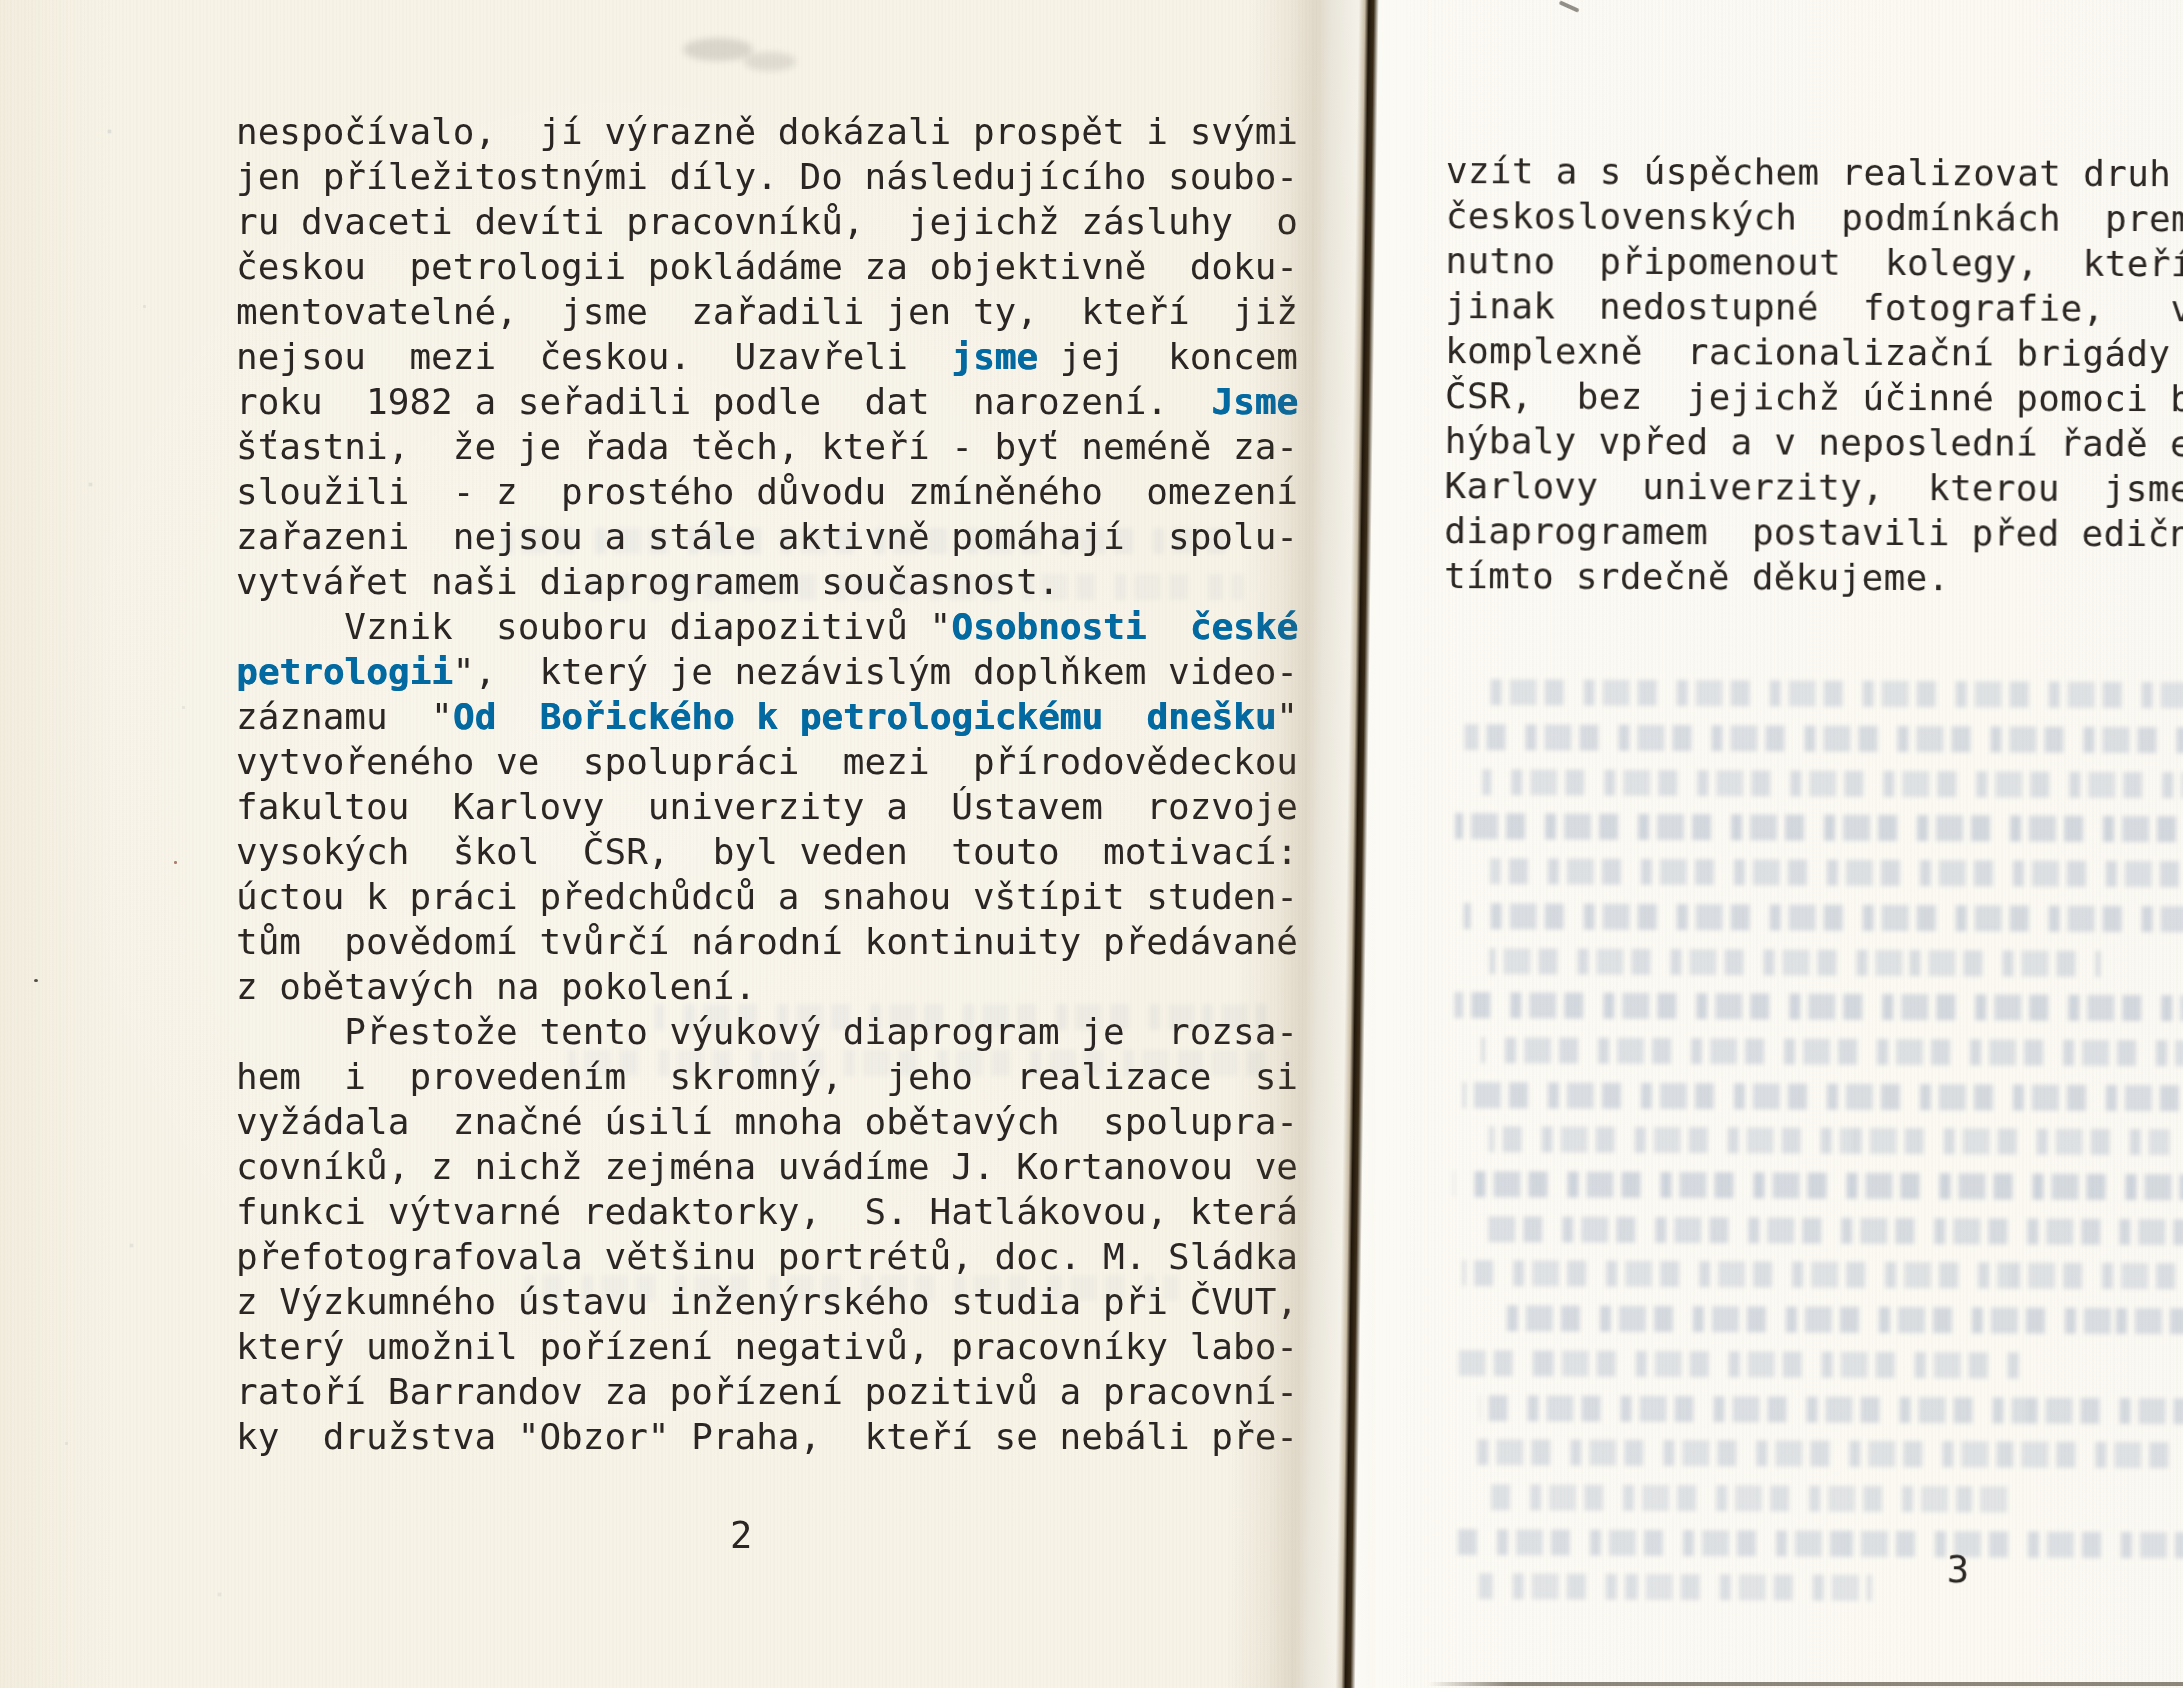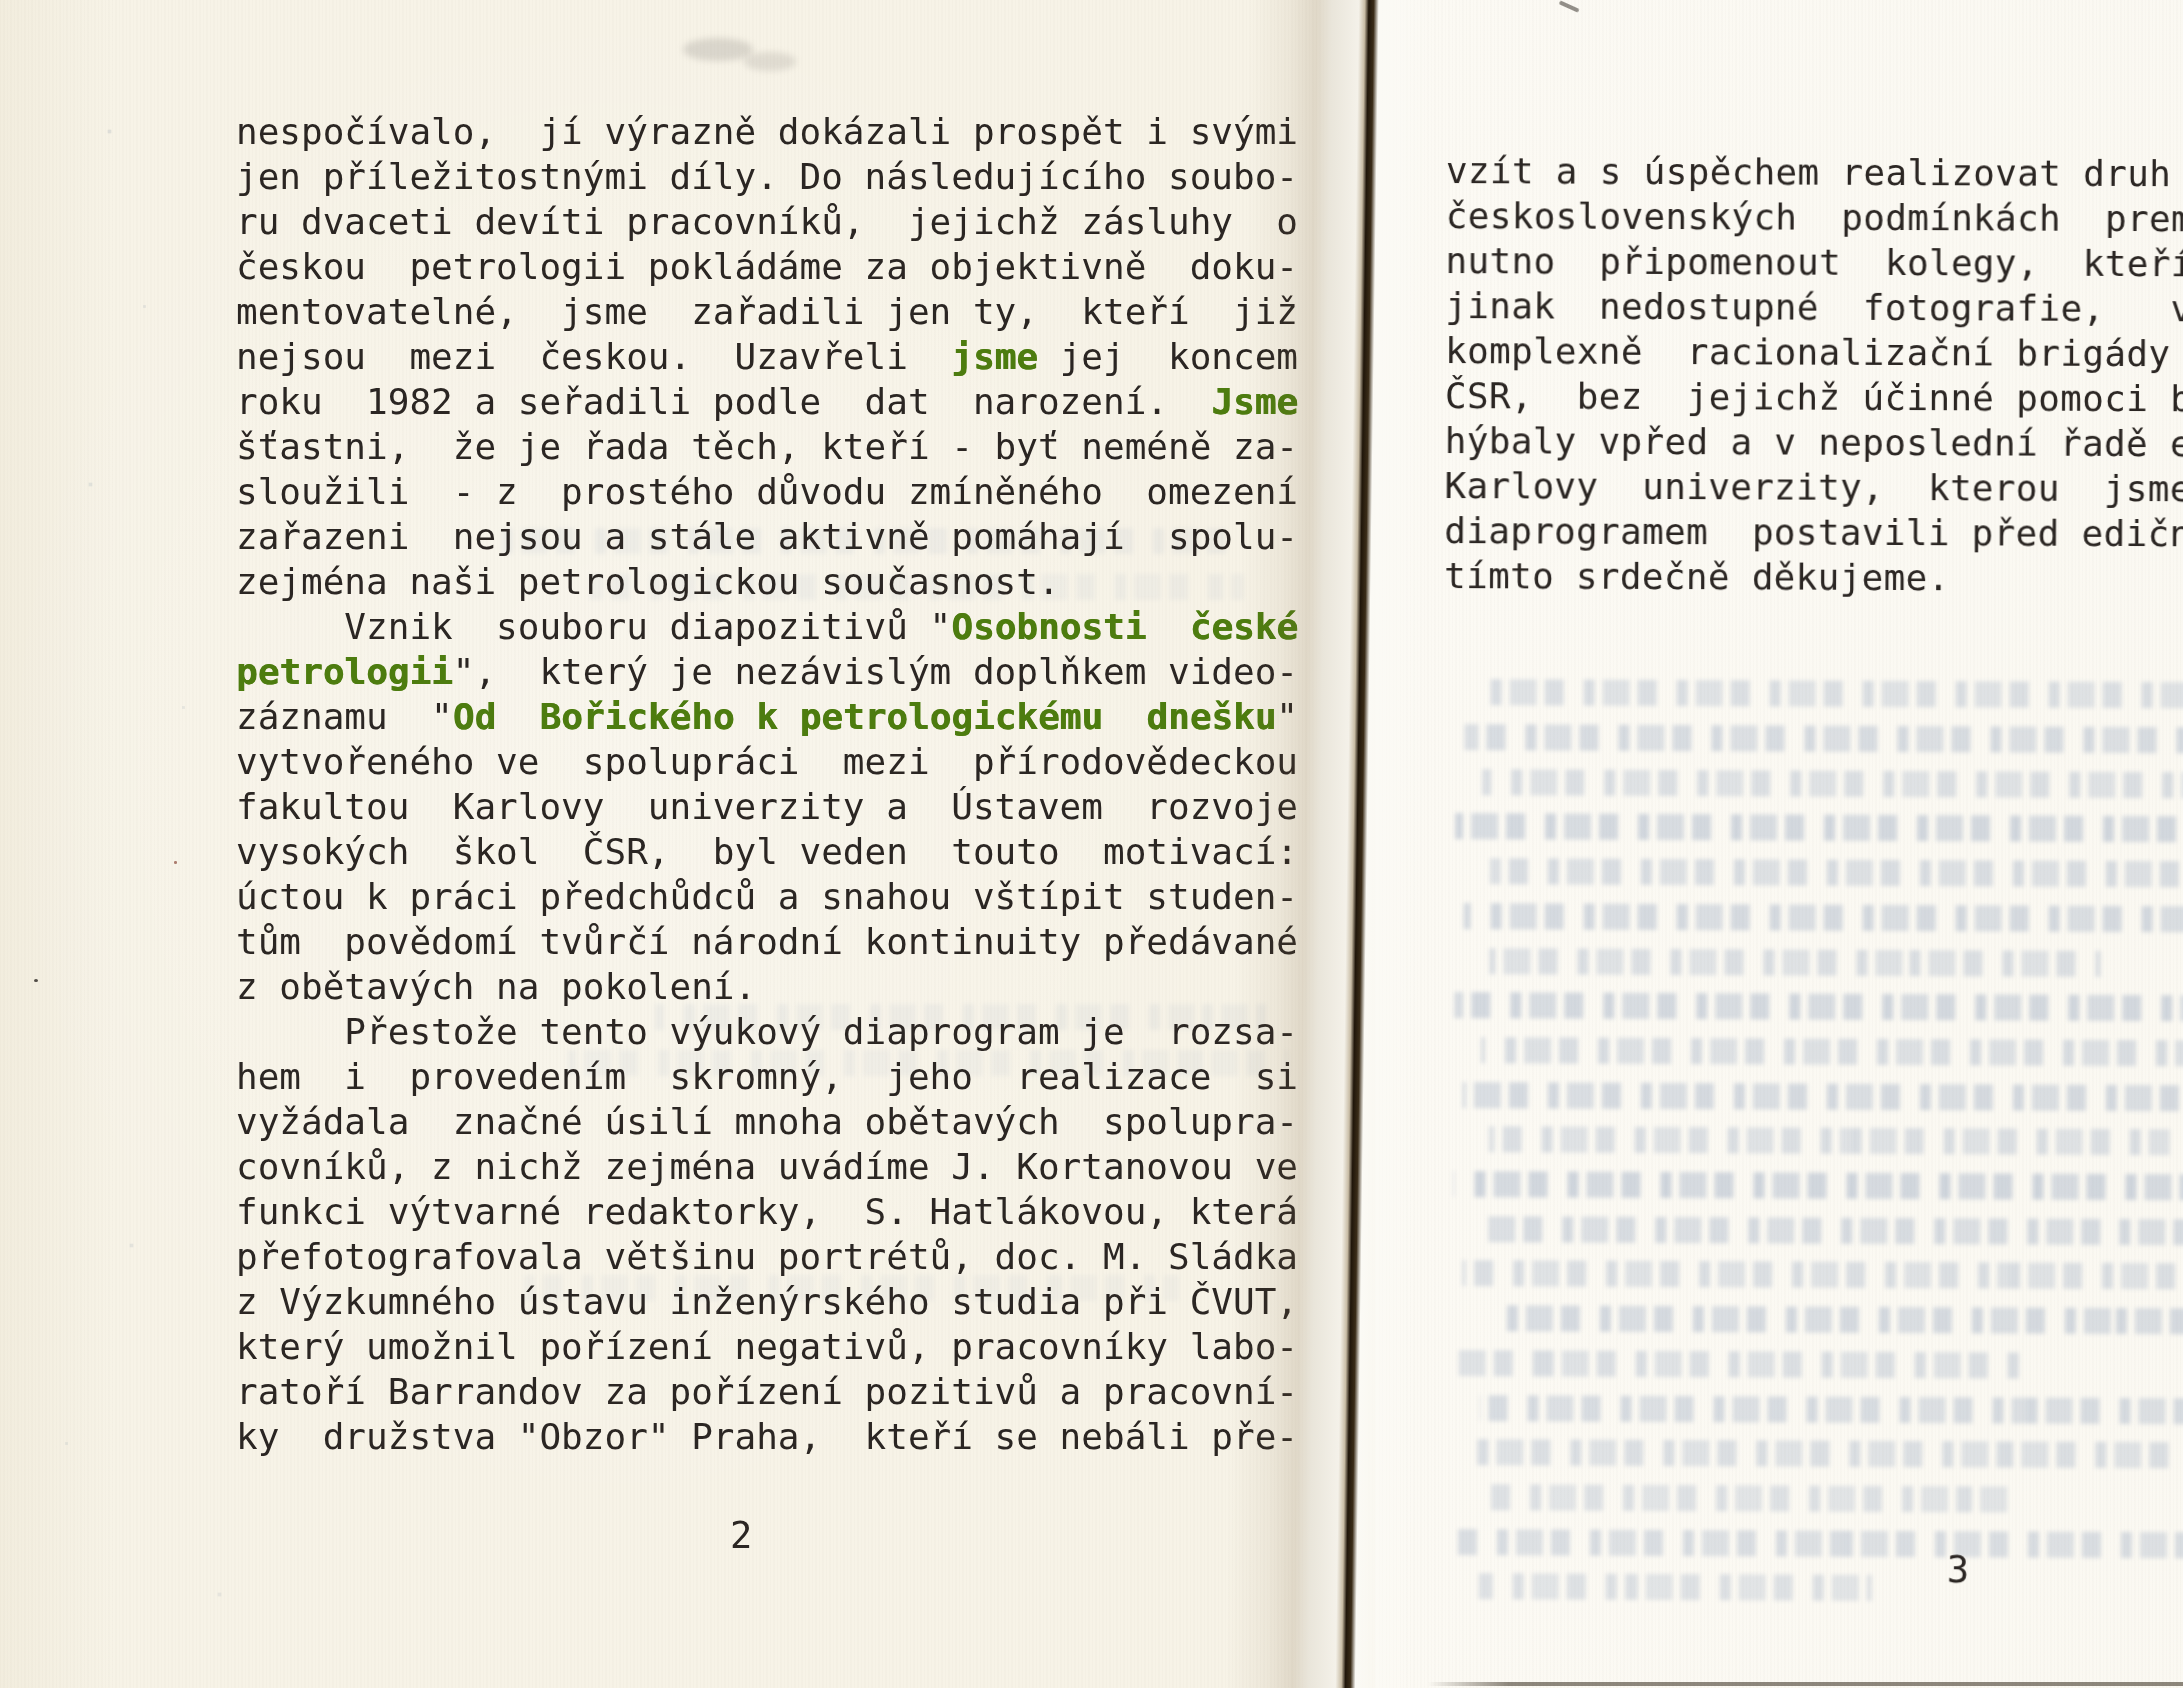--- a/index.html
+++ b/index.html
@@ -33,21 +33,21 @@
       #f4f1e9 110px,
       #c9bda6 116px,
       #20160a 120px,
       #3a2c18 125px,
       #fbfaf5 130px,
       rgba(253,252,248,0) 188px);
   }
   
   .page-text{position:absolute;color:#2b2623;font-size:36px;filter:blur(0.3px);}
   .tline{white-space:pre;height:45px;line-height:45px;}
-  .tline .b{font-weight:bold;color:#4d7c0f;text-shadow:0.6px 0 0 currentColor;}
+  .tline .b{font-weight:bold;color:#0369a1;text-shadow:0.6px 0 0 currentColor;}
   #left-page-text{left:236px;top:109px;width:1118px;}
   #right-content{position:absolute;inset:0;transform:rotate(0.25deg);transform-origin:1441px 153px;}
   #right-page-text{left:1446px;top:148px;width:1118px;letter-spacing:0.3px;}
   #author-signature{position:absolute;left:1446px;top:628px;width:1092px;text-align:right;
     color:#2b2623;font-size:36px;line-height:45px;filter:blur(0.3px);white-space:pre;}
   .page-number{position:absolute;color:#2b2623;font-size:37px;line-height:44px;filter:blur(0.3px);}
   #page-number-left{left:730px;top:1514px;}
   #page-number-right{left:1953px;top:1546px;}
   
   .bleed{position:absolute;height:26px;filter:blur(2.2px);pointer-events:none;
@@ -106,21 +106,21 @@
     <div class="tline"><span>nespočívalo,  jí výrazně dokázali prospět i svými</span></div>
     <div class="tline"><span>jen příležitostnými díly. Do následujícího soubo-</span></div>
     <div class="tline"><span>ru dvaceti devíti pracovníků,  jejichž zásluhy  o</span></div>
     <div class="tline"><span>českou  petrologii pokládáme za objektivně  doku-</span></div>
     <div class="tline"><span>mentovatelné,  jsme  zařadili jen ty,  kteří  již</span></div>
     <div class="tline"><span>nejsou  mezi  českou.  Uzavřeli  </span><span class="b">jsme</span><span> jej  koncem</span></div>
     <div class="tline"><span>roku  1982 a seřadili podle  dat  narození.  </span><span class="b">Jsme</span></div>
     <div class="tline"><span>šťastni,  že je řada těch, kteří - byť neméně za-</span></div>
     <div class="tline"><span>sloužili  - z  prostého důvodu zmíněného  omezení</span></div>
     <div class="tline"><span>zařazeni  nejsou a stále aktivně pomáhají  spolu-</span></div>
-    <div class="tline"><span>zejména naši petrologickou současnost.</span></div>
+    <div class="tline"><span>vytvářet naši diaprogramem současnost.</span></div>
     <div class="tline"><span>     Vznik  souboru diapozitivů "</span><span class="b">Osobnosti  české</span></div>
     <div class="tline"><span class="b">petrologii</span><span>",  který je nezávislým doplňkem video-</span></div>
     <div class="tline"><span>záznamu  "</span><span class="b">Od  Bořického k petrologickému  dnešku</span><span>"</span></div>
     <div class="tline"><span>vytvořeného ve  spolupráci  mezi  přírodovědeckou</span></div>
     <div class="tline"><span>fakultou  Karlovy  univerzity a  Ústavem  rozvoje</span></div>
     <div class="tline"><span>vysokých  škol  ČSR,  byl veden  touto  motivací:</span></div>
     <div class="tline"><span>úctou k práci předchůdců a snahou vštípit studen-</span></div>
     <div class="tline"><span>tům  povědomí tvůrčí národní kontinuity předávané</span></div>
     <div class="tline"><span>z obětavých na pokolení.</span></div>
     <div class="tline"><span>     Přestože tento výukový diaprogram je  rozsa-</span></div>

